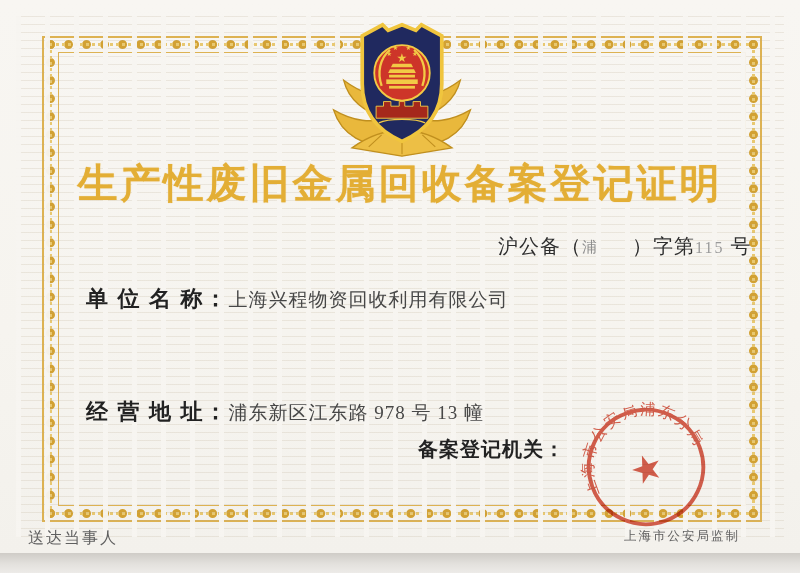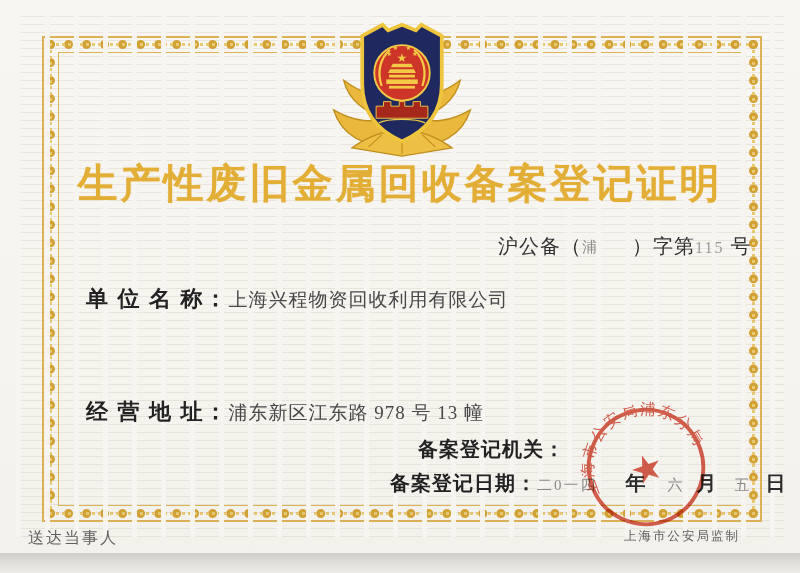--- a/index.html
+++ b/index.html
@@ -117,29 +117,20 @@
   <div class="row row1">
     <span class="label">单 位 名 称：</span><span class="value">上海兴程物资回收利用有限公司</span>
   </div>
   <div class="row row3">
     <span class="label">经 营 地 址：</span><span class="value">浦东新区江东路 978 号 13 幢</span>
   </div>
 
   <div class="reg reg1">
     <span class="label">备案登记机关：</span>
   </div>
-  <div class="reg reg2">
-    <span class="label">备案登记日期：</span>
-    <span class="hand">二0一四</span>
-    <span class="unit sp-year">年</span>
-    <span class="hand sp-m1">六</span>
-    <span class="unit sp-month">月</span>
-    <span class="hand sp-d1">五</span>
-    <span class="unit sp-day">日</span>
-  </div>
 
   <svg class="stamp" viewBox="0 0 130 130" aria-hidden="true">
     <circle cx="65" cy="65" r="59" fill="none" stroke="#d5503c" stroke-width="4"></circle>
     <path id="stampArc" d="M 22,100 A 55,55 0 1 1 108,100" fill="none"></path>
     <text font-size="16" fill="#d5503c" letter-spacing="2" font-family="Liberation Serif, serif">
       <textPath href="#stampArc" startOffset="28">上海市公安局浦东分局</textPath>
     </text>
     <text x="65" y="80" text-anchor="middle" font-size="38" fill="#d5503c">★</text>
   </svg>
 

